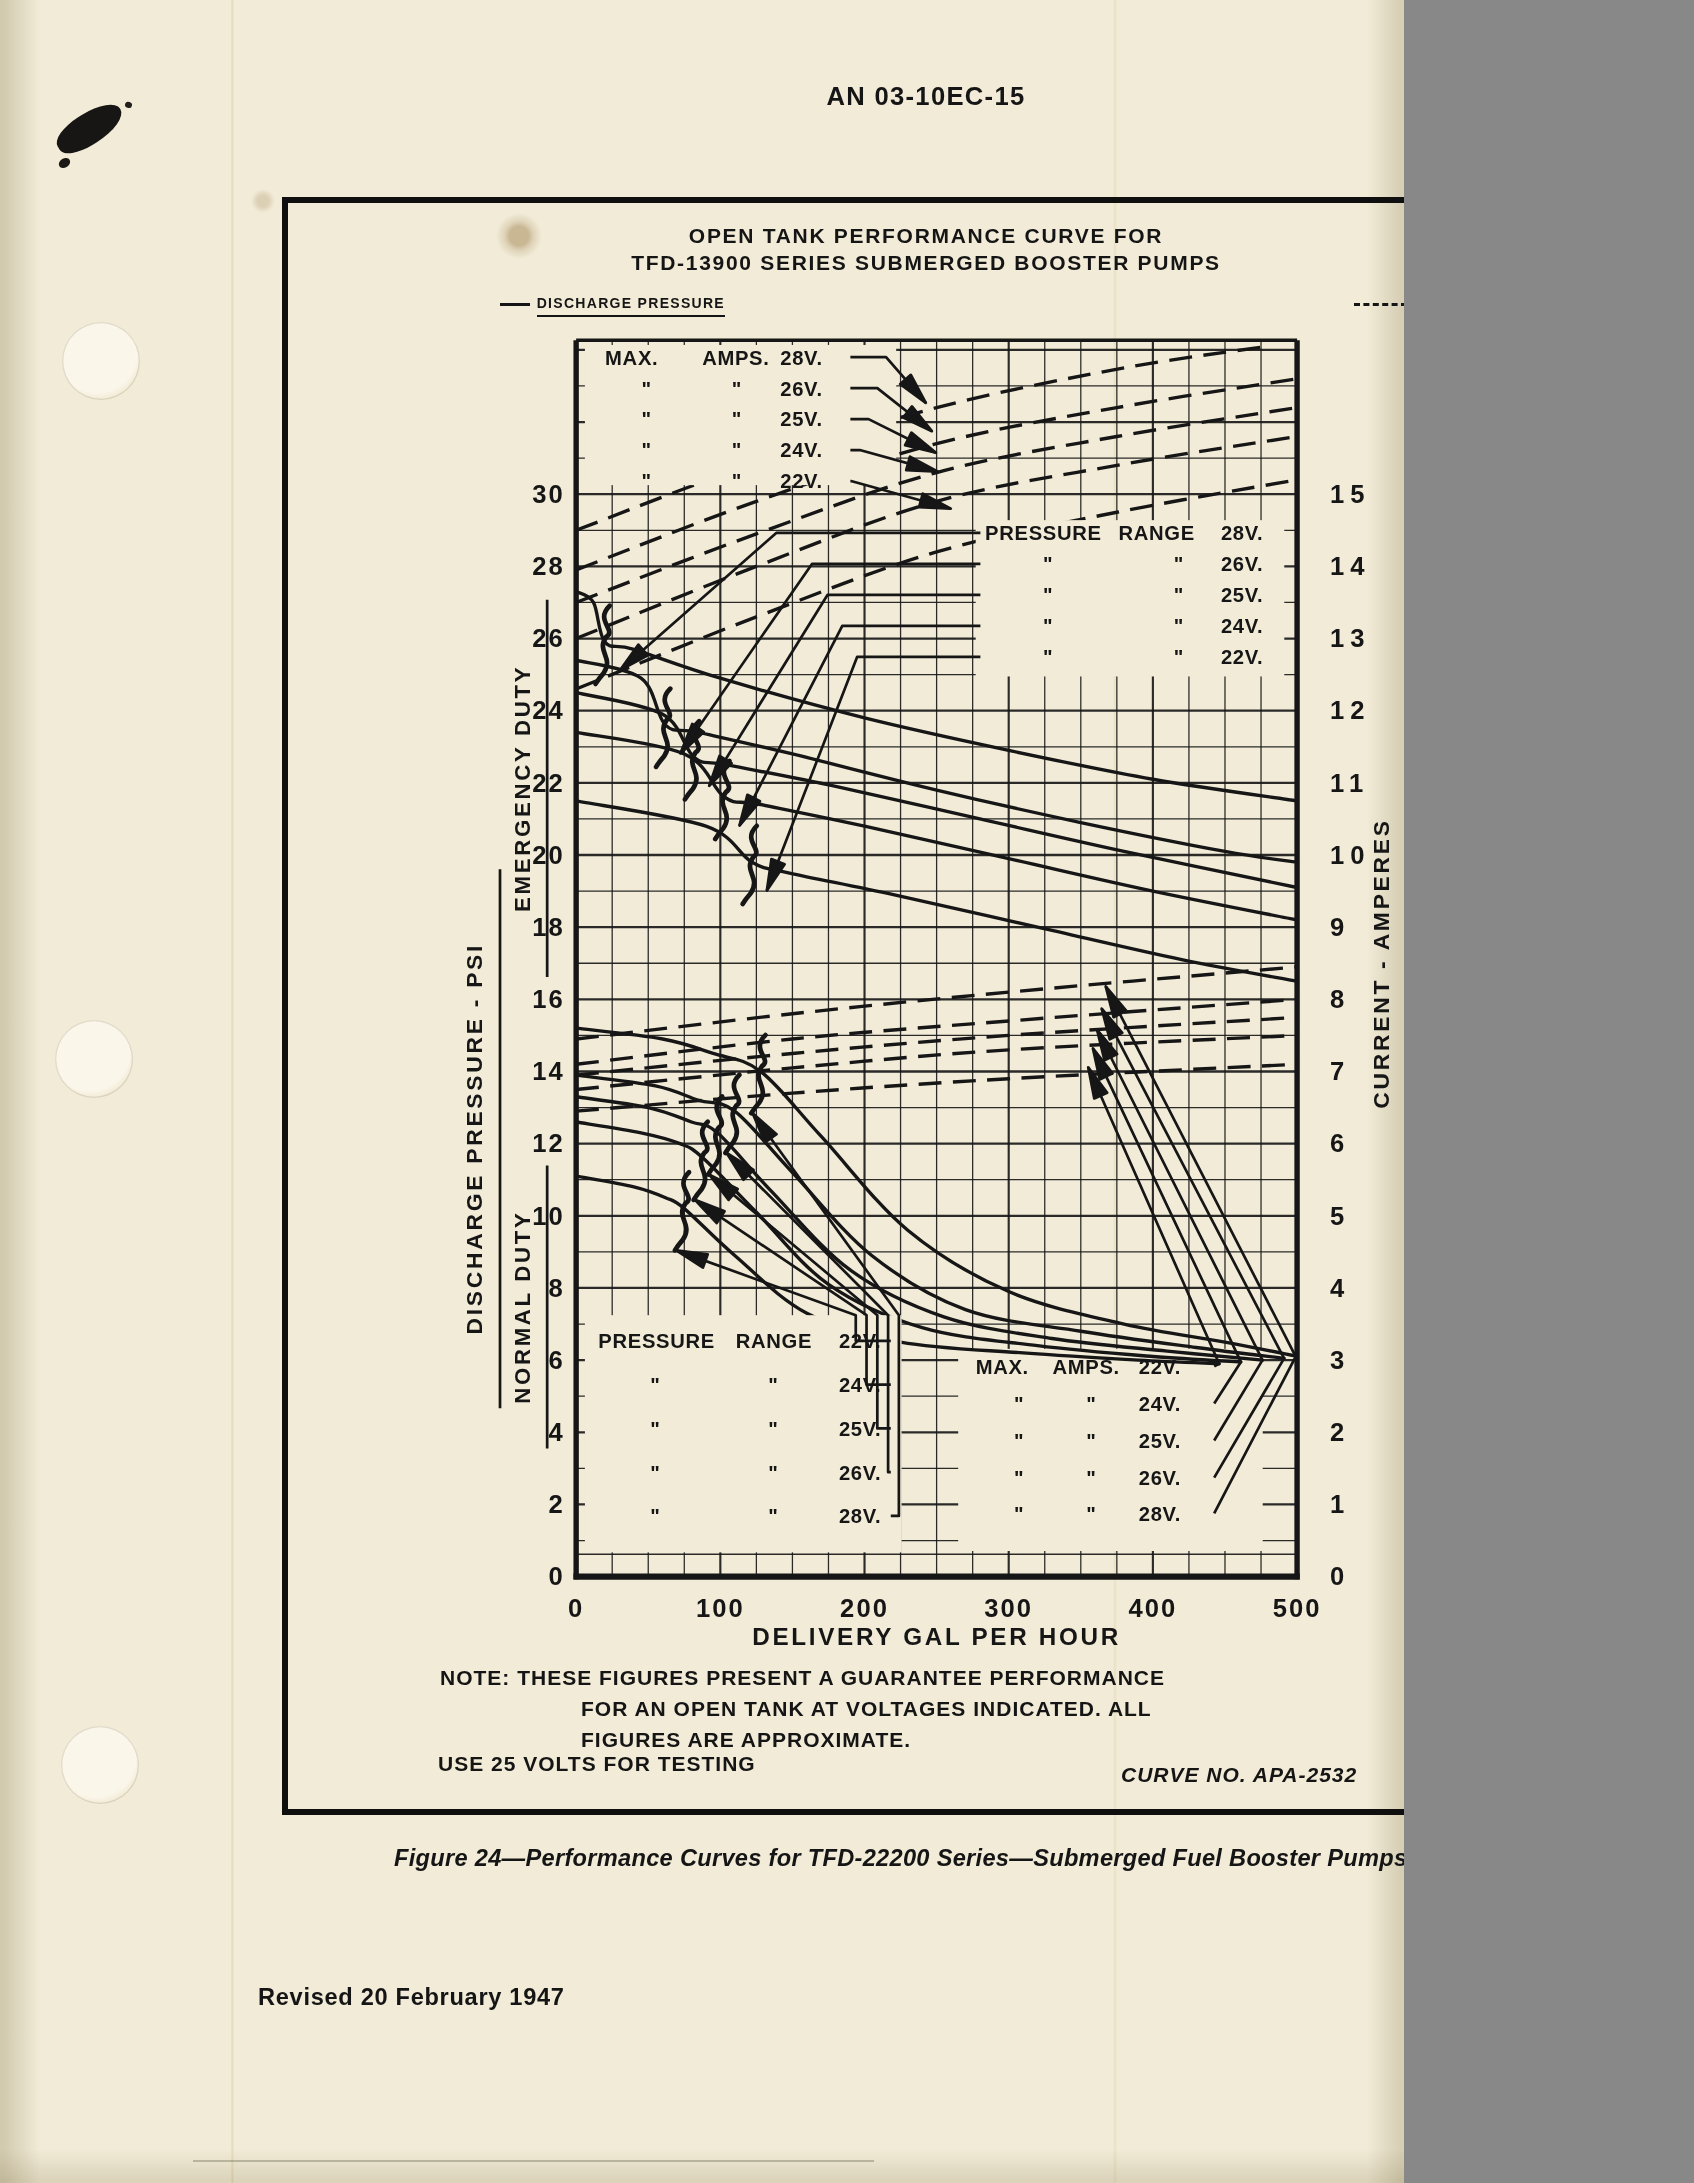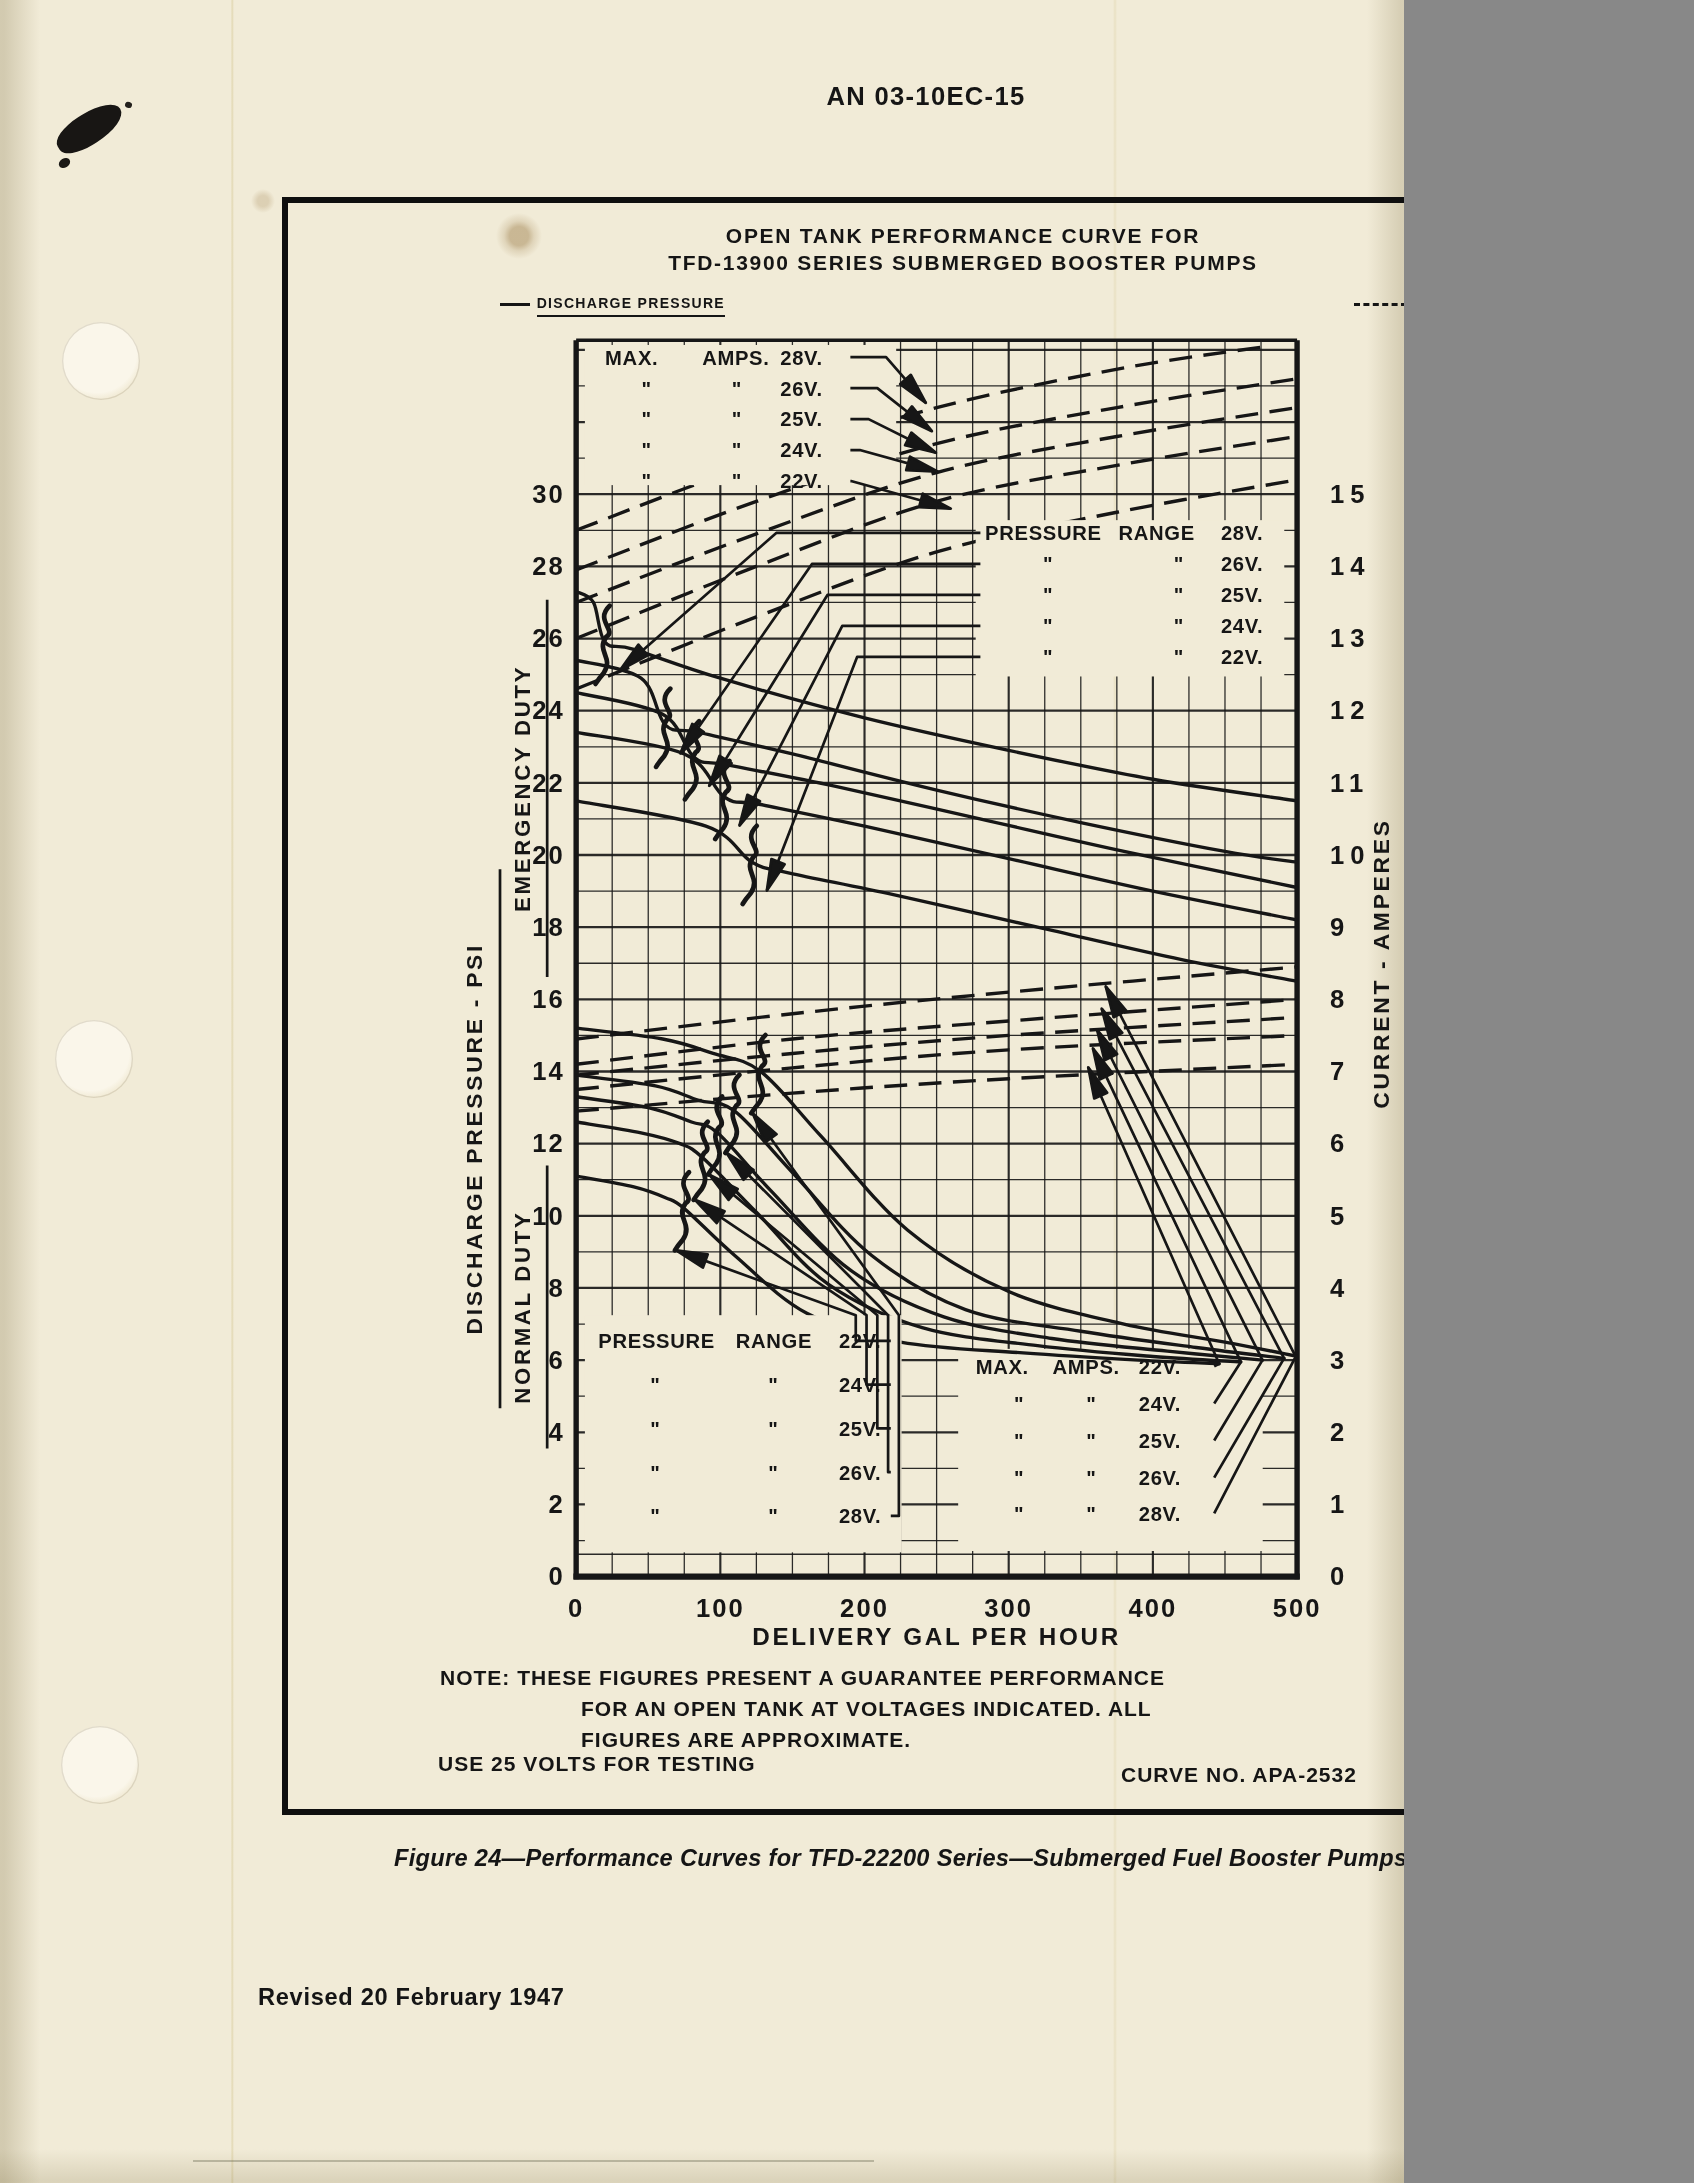--- a/index.html
+++ b/index.html
@@ -18,21 +18,21 @@
   .abs{position:absolute;}
   .hole{position:absolute;width:78px;height:78px;border-radius:50%;
     background:radial-gradient(circle at 45% 40%, #faf6ea 0 62%, #eee6cd 78%, #e3dabd 100%);
     box-shadow:inset 0 0 0 1.3px rgba(150,140,110,.25);}
   .inkblob{position:absolute;left:53px;top:113px;width:73px;height:31px;background:#181614;border-radius:48% 52% 55% 45%;transform:rotate(-32deg);}
   .inkblob:after{content:"";position:absolute;left:-9.4px;top:27px;width:12px;height:9.4px;background:#1b1916;border-radius:50%;}
   .inkdot{position:absolute;left:125px;top:102px;width:7.4px;height:6px;background:#23201c;border-radius:50%;transform:rotate(20deg);}
   .figure-border{position:absolute;left:282px;top:197px;width:1282px;height:1606px;border:6px solid #0f0f0f;}
   .doc-num{position:absolute;left:282px;top:82px;width:1288px;text-align:center;font-size:25.6px;font-weight:800;letter-spacing:1.3px;}
   .section{position:absolute;left:1341px;top:59px;width:229px;text-align:right;font-size:20px;font-weight:800;letter-spacing:0.7px;}
-  .fig-title{position:absolute;left:282px;top:222px;width:1288px;text-align:center;font-size:21px;font-weight:700;letter-spacing:1.7px;line-height:27px;margin-left:37px;}
+  .fig-title{position:absolute;left:282px;top:222px;width:1288px;text-align:center;font-size:21px;font-weight:700;letter-spacing:1.7px;line-height:27px;}
   .legend-row{position:absolute;left:500px;top:295px;width:992px;display:flex;justify-content:space-between;font-size:14px;font-weight:700;letter-spacing:1.3px;}
   .legend-item{display:flex;align-items:center;gap:6.7px;}
   .lg-solid{display:inline-block;width:30px;border-top:3.4px solid #151515;margin-bottom:4px;}
   .lg-dash{display:inline-block;width:53px;border-top:3.4px dashed #151515;margin-bottom:4px;}
   .lg-text{border-bottom:2.7px solid #151515;padding-bottom:4px;}
   .note-line{position:absolute;font-size:21px;font-weight:700;letter-spacing:1px;white-space:nowrap;}
   .caption{position:absolute;left:394px;top:1845px;font-size:23.6px;font-weight:800;font-style:italic;letter-spacing:0.3px;white-space:nowrap;}
   .footer-left{position:absolute;left:258px;top:1984px;font-size:23.6px;font-weight:800;letter-spacing:0.7px;}
   .footer-right{position:absolute;left:1524px;top:2022px;font-size:25px;font-weight:800;}
   .bottom-scuff{position:absolute;left:193px;top:2160px;width:681px;height:2px;background:rgba(95,95,70,.35);}
@@ -313,19 +313,19 @@
         <line x1="812" y1="1730" x2="812" y2="2150" stroke="#161616" stroke-width="4"></line>
         <text x="2062" y="1430" text-anchor="middle" font-size="34px" font-weight="700" letter-spacing="4" transform="rotate(-90 2062 1430)">CURRENT - AMPERES</text>
         <line x1="2088" y1="1120" x2="2088" y2="1740" stroke="#161616" stroke-width="4"></line>
       </g>
     </svg>
 
   <div class="note-line" style="left:440px;top:1666px;text-align:center;">NOTE: THESE FIGURES PRESENT A GUARANTEE PERFORMANCE</div>
   <div class="note-line" style="left:581px;top:1697px;">FOR AN OPEN TANK AT VOLTAGES INDICATED.  ALL</div>
   <div class="note-line" style="left:581px;top:1728px;">FIGURES ARE APPROXIMATE.</div>
   <div class="note-line" style="left:438px;top:1752px;">USE 25 VOLTS FOR TESTING</div>
-  <div class="note-line" style="left:1121px;top:1763px;">CURVE NO. APA-2532</div>
+  <div class="note-line" style="left:1121px;top:1763px;font-style:italic;">CURVE NO. APA-2532</div>
 
   <div class="caption">Figure 24—Performance Curves for TFD-22200 Series—Submerged Fuel Booster Pumps</div>
   <div class="footer-left">Revised 20 February 1947</div>
   <div class="footer-right">31</div>
 </div>
 
 
 </body></html>

